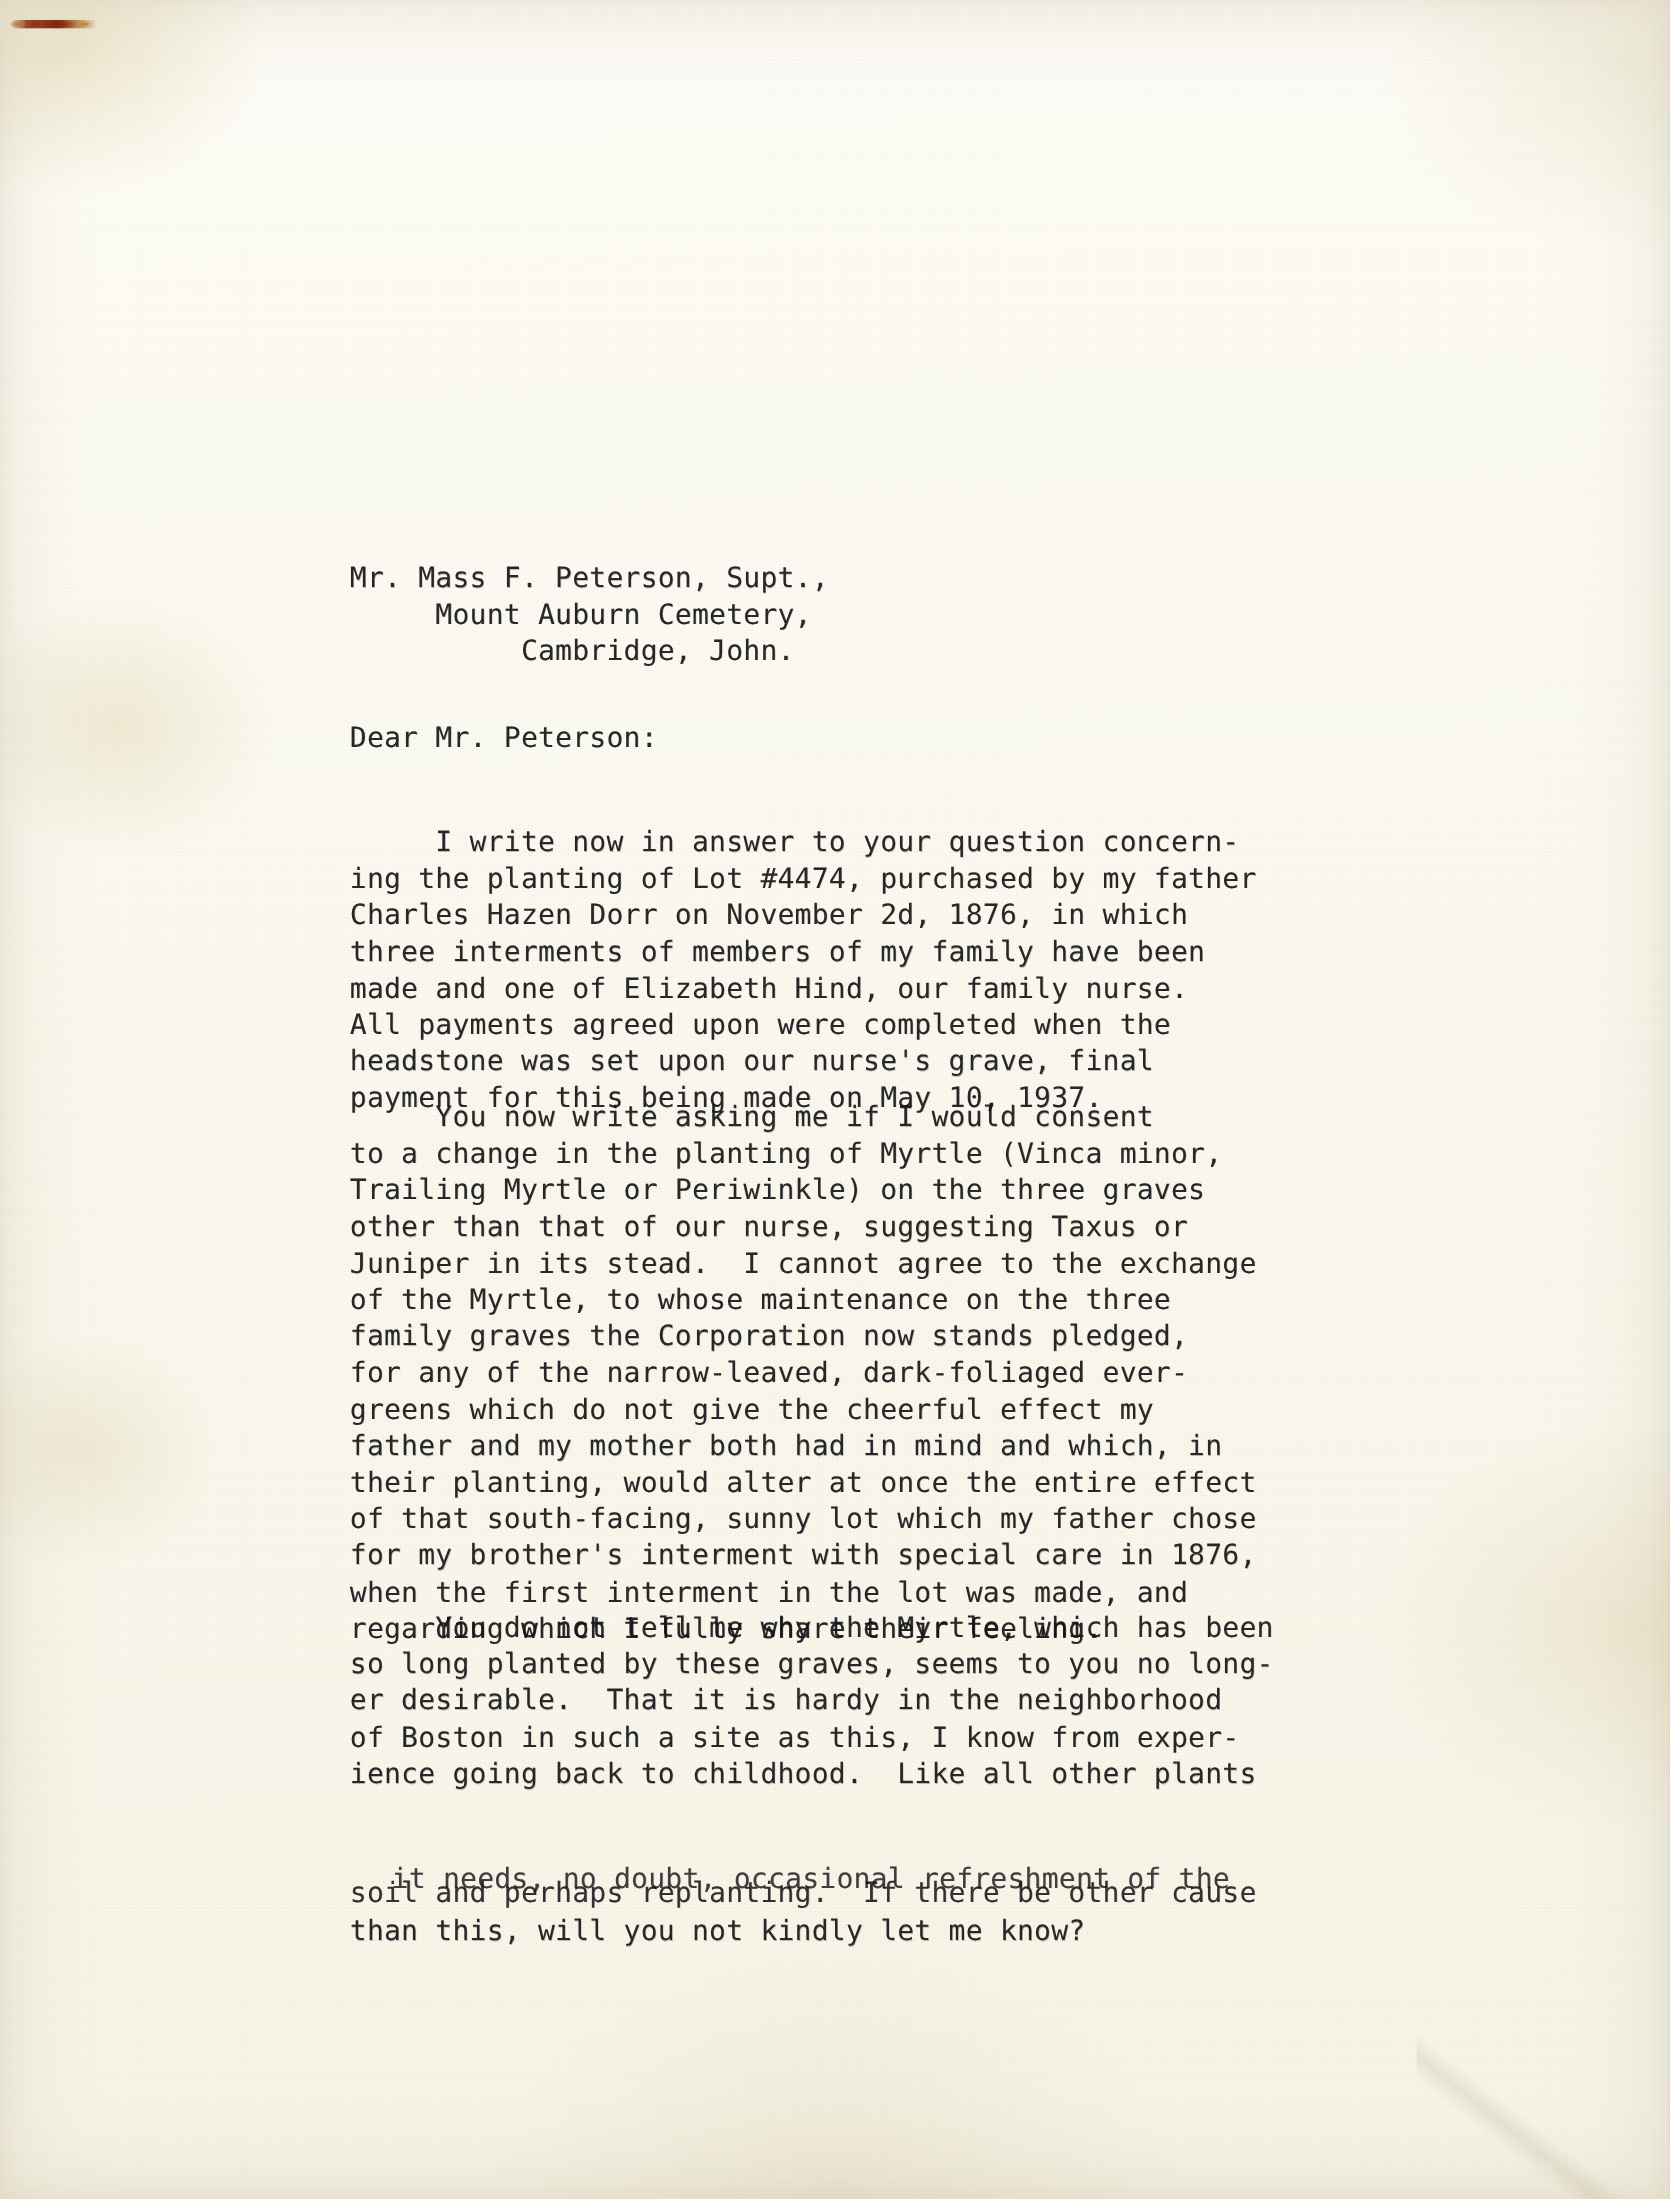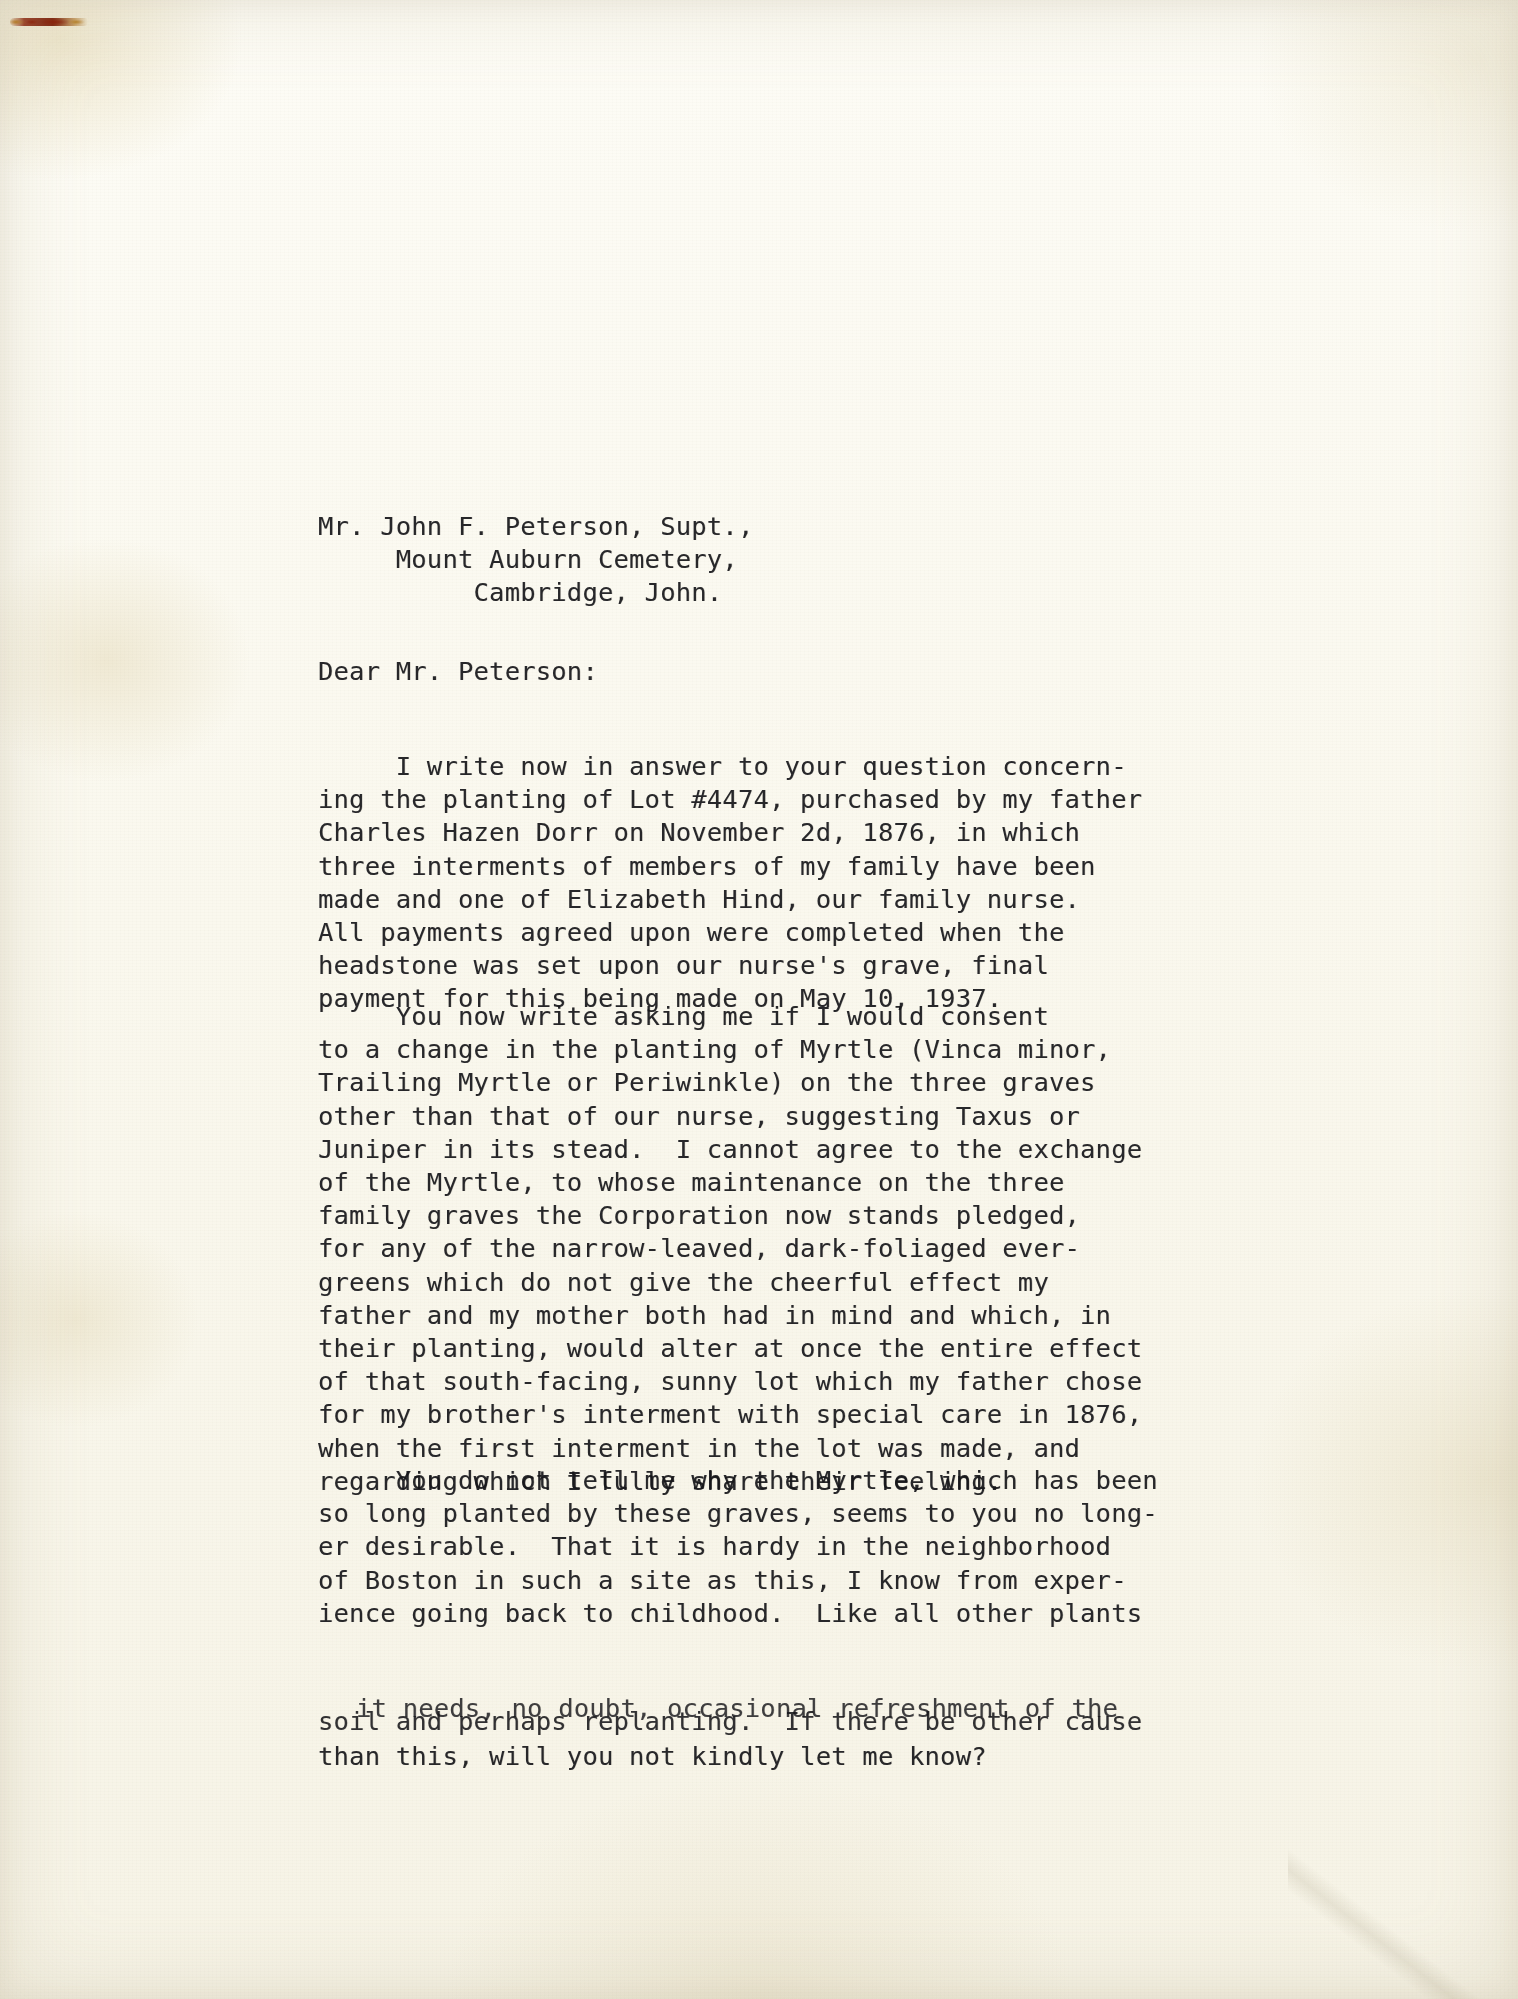--- a/index.html
+++ b/index.html
@@ -116,21 +116,21 @@
 </head>
 <body>
 
 <div class="page">
 
   <div class="grain"></div>
 
   <div class="red-mark"></div>
 
 
-  <div class="typed address"><span>Mr. John F. Peterson, Supt.,</span>
+  <div class="typed address"><span>Mr. Mass F. Peterson, Supt.,</span>
 <span>     Mount Auburn Cemetery,</span>
 <span>          Cambridge, John.</span></div>
 
   <div class="typed salutation">Dear Mr. Peterson:</div>
 
   <div class="typed body-block" id="para-1">     I write now in answer to your question concern-
 ing the planting of Lot #4474, purchased by my father
 Charles Hazen Dorr on November 2d, 1876, in which
 three interments of members of my family have been
 made and one of Elizabeth Hind, our family nurse.

